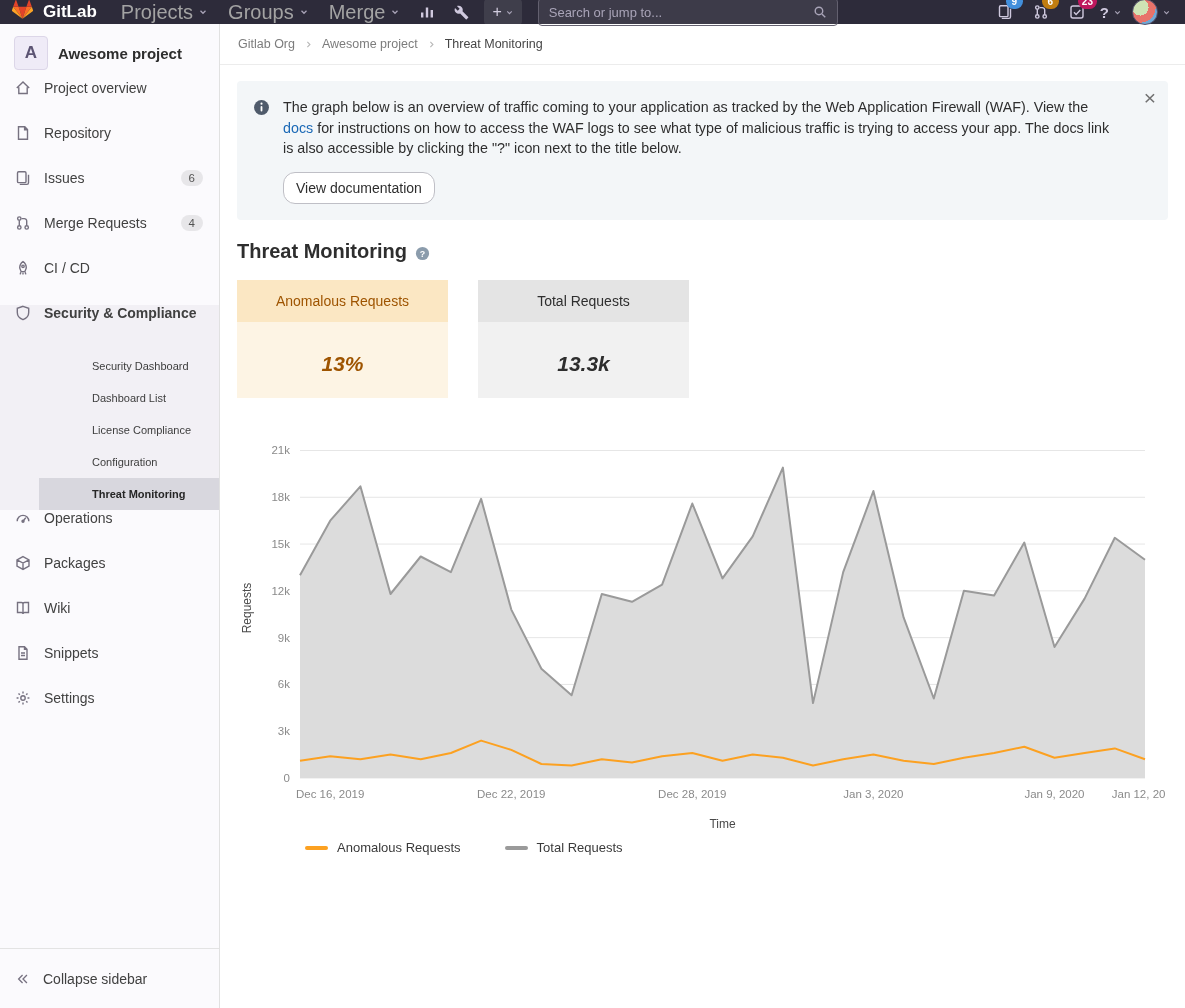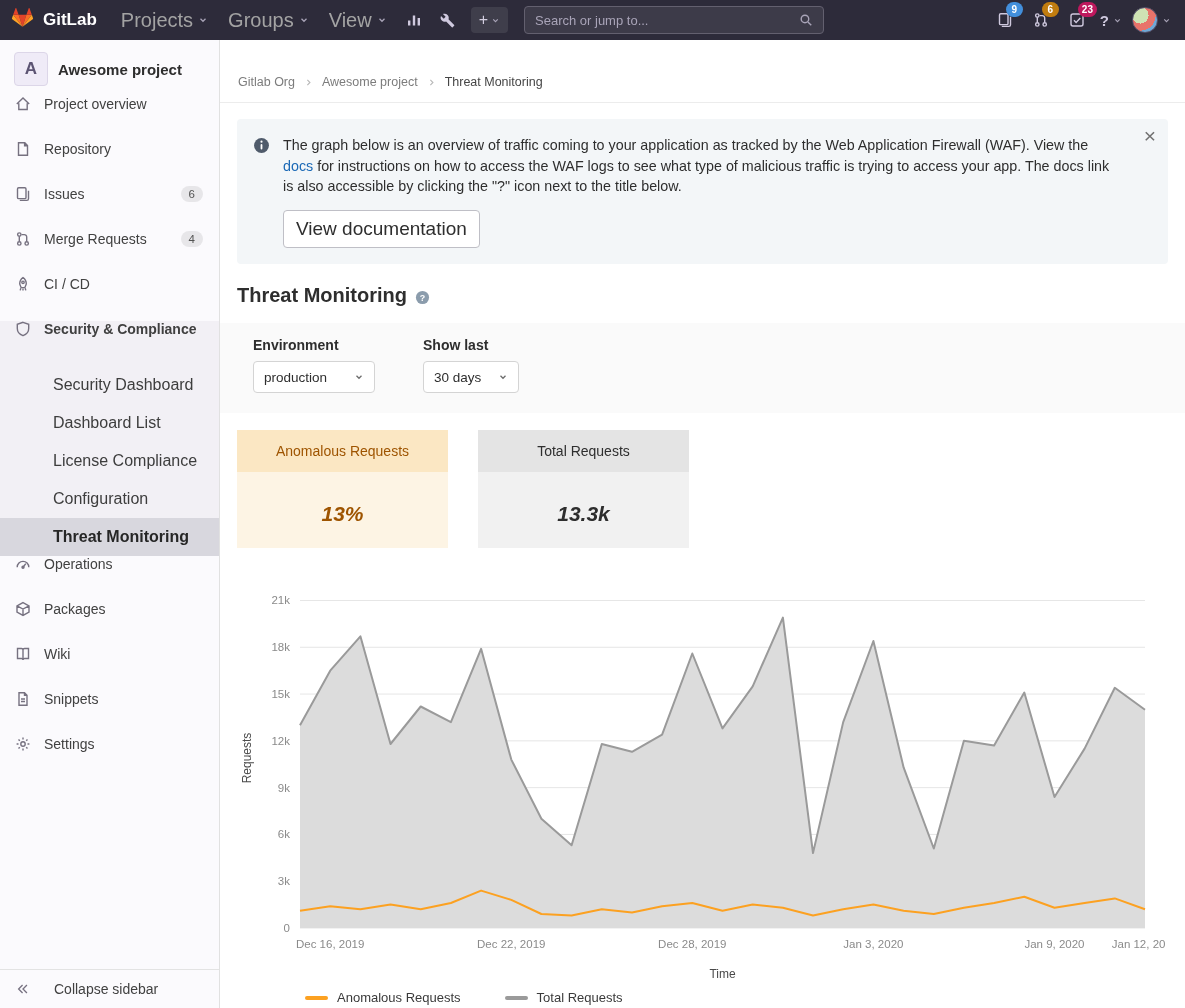--- a/index.html
+++ b/index.html
@@ -1,21 +1,21 @@
 <!DOCTYPE html>
 <html><head>
 <meta charset="utf-8">
 <style>
   * { box-sizing: border-box; margin: 0; padding: 0; }
   html,body { width:1185px; height:1008px; }
   body { font-family:"Liberation Sans", sans-serif; color:#2e2e2e; background:#fff; overflow:hidden; font-size:14px; }
   .app { display:flex; flex-direction:column; height:100%; }
 
   
-  .navbar { height:40px; background:#2d2b3a; display:flex; align-items:center; padding:0 14px 0 10px; flex-shrink:0; }
+  .navbar { height:24px; background:#2d2b3a; display:flex; align-items:center; padding:0 14px 0 10px; flex-shrink:0; }
   .nav-logo { display:flex; align-items:center; gap:8px; margin-right:14px; cursor:pointer; }
   .brand { color:#fff; font-weight:bold; font-size:17px; }
   .nav-link { display:flex; align-items:center; gap:5px; color:#a3a3a3; font-size:20px; padding:0 10px; height:40px; cursor:pointer; }
   .chev { display:flex; color:#a9a4b8; }
   .nav-icon-btn { width:30px; height:26px; border-radius:4px; display:flex; align-items:center; justify-content:center; color:#cfc9de; cursor:pointer; margin:0 2px; }
   .plus-btn { display:flex; align-items:center; gap:3px; background:rgba(255,255,255,.09); border-radius:4px; height:26px; padding:0 8px; color:#d2cddf; cursor:pointer; margin:0 6px; font-size:16px; }
   .search-box { display:flex; align-items:center; height:28px; width:300px; border:1px solid #63606f; background:rgba(255,255,255,.08); border-radius:4px; padding:0 10px; margin:0 10px; }
   .search-box input { flex:1; border:0; outline:0; background:transparent; color:#e3e0ec; font-size:13px; font-family:inherit; }
   .search-box input::placeholder { color:#a9a4b8; }
   .nav-right { display:flex; align-items:center; margin-left:auto; gap:10px; }
@@ -24,47 +24,47 @@
   .badge-blue   { background:#428fdc; }
   .badge-orange { background:#c17d10; }
   .badge-deepblue { background:#be185d; }
   .help-btn { display:flex; align-items:center; gap:4px; color:#cfc9de; cursor:pointer; font-weight:bold; font-size:15px; }
   .avatar-btn { display:flex; align-items:center; gap:4px; cursor:pointer; }
   .avatar { width:26px; height:26px; border-radius:50%; background:radial-gradient(circle at 30% 30%, #cfe3b4 0 35%, #e8736a 35% 65%, #6fa8d6 65% 100%); border:1px solid #55516b; }
 
   
   .body-row { display:flex; flex:1; min-height:0; }
   .sidebar { width:220px; background:#fbfafd; border-right:1px solid #e1e1e1; display:flex; flex-direction:column; flex-shrink:0; }
-  .content { flex:1; min-width:0; overflow:hidden;margin-top:22px; }
+  .content { flex:1; min-width:0; overflow:hidden; }
 
   
   .project-header { display:flex; align-items:center; gap:10px; padding:12px 14px 10px; }
   .project-avatar { width:34px; height:34px; border-radius:4px; background:#efebf7; border:1px solid #dcd6e8; color:#5c5473; font-weight:bold; font-size:17px; display:flex; align-items:center; justify-content:center; flex-shrink:0; }
   .project-name { font-weight:bold; font-size:15px; color:#2e2e2e; }
   .side-item { display:flex; align-items:flex-start; gap:13px; padding:0 16px 0 15px; height:45px; color:#414141; font-size:14px; cursor:pointer; }
   .side-item .s-icon { color:#767180; display:flex; flex-shrink:0; }
   .pill { margin-left:auto; background:rgba(0,0,0,.08); color:#525252; border-radius:10px; font-size:11.5px; padding:2px 8px; }
   .security-section { background:#f2f0f5; }
   .security-section > .side-item { font-weight:600; color:#404040; }
-  .sub-item { display:block; padding:10px 16px 10px 53px; font-size:16px; color:#3d3d3d; cursor:pointer; }
+  .sub-item { display:block; padding:10px 16px 10px 53px; font-size:11px; color:#3d3d3d; cursor:pointer;margin-left:39px; }
   .sub-item.active { background:#d8d7de; font-weight:600; color:#262626; }
-  .collapse-row { margin-top:auto; border-top:1px solid #e3e3e3; height:39px; display:flex; align-items:center; gap:24px; padding:8px 16px; color:#414141; font-size:14px; cursor:pointer; }
+  .collapse-row { margin-top:auto; border-top:1px solid #e3e3e3; height:60px; display:flex; align-items:center; gap:13px; padding:8px 16px; color:#414141; font-size:14px; cursor:pointer; }
   .collapse-row .s-icon { color:#767180; display:flex; }
 
   
   .breadcrumbs { height:41px; display:flex; align-items:center; padding:0 18px; border-bottom:1px solid #ececec; font-size:12.5px; color:#7c7c7c; gap:9px; }
   .crumb-link { color:#7c7c7c; cursor:pointer; }
   .crumb-current { color:#454545; }
   .crumb-sep { color:#b8b8b8; display:flex; }
 
   .alert { position:relative; margin:16px 17px 0; background:#f3f6f8; border-radius:4px; padding:16px 48px 16px 46px; }
   .alert-icon { position:absolute; left:16px; top:18px; display:flex; }
   .alert-text { font-size:14.3px; line-height:1.45; color:#2e2e2e; }
   .alert-link { color:#1b69b6; cursor:pointer; }
-  .alert-btn { margin-top:13px; background:#fff; border:1px solid #bfbfc6; border-radius:4px; padding:7px 12px; font-size:19px; color:#2e2e2e; cursor:pointer; font-family:inherit; }
+  .alert-btn { margin-top:13px; background:#fff; border:1px solid #bfbfc6; border-radius:12px; padding:7px 12px; font-size:14px; color:#2e2e2e; cursor:pointer; font-family:inherit; }
   .alert-close { position:absolute; right:12px; top:6px; font-size:21px; color:#707070; cursor:pointer; background:none; border:none; line-height:1; font-family:inherit; }
 
   .page-title-row { display:flex; align-items:center; gap:8px; margin:20px 17px 16px; }
   .page-title { font-size:20px; font-weight:600; }
   .title-help { display:flex; cursor:pointer; margin-top:3px; }
 
   .filters-band { background:#fafafa; padding:14px 0 20px 33px; display:flex; gap:48px; }
   .filter-label { font-weight:600; font-size:14px; margin-bottom:8px; display:block; }
   .select { height:32px; background:#fff; border:1px solid #d4d4d4; border-radius:4px; display:flex; align-items:center; justify-content:space-between; padding:0 10px; font-size:13.5px; color:#2e2e2e; cursor:pointer; gap:16px; }
   .select .chev { color:#6b6b6b; }
@@ -115,21 +115,21 @@
     </div>
     <div class="nav-link">
       <span>Groups</span>
       <span class="chev">
           <svg width="10" height="10" viewBox="0 0 16 16" fill="none" stroke="currentColor" stroke-width="2">
             <path d="M4 6l4 4 4-4"></path>
           </svg>
         </span>
     </div>
     <div class="nav-link">
-      <span>View</span>
+      <span>Merge</span>
       <span class="chev">
           <svg width="10" height="10" viewBox="0 0 16 16" fill="none" stroke="currentColor" stroke-width="2">
             <path d="M4 6l4 4 4-4"></path>
           </svg>
         </span>
     </div>
 
     <div class="nav-icon-btn">
       <svg width="16" height="16" viewBox="0 0 16 16" fill="currentColor">
           <rect x="2" y="8.5" width="2.4" height="5"></rect>
@@ -365,44 +365,20 @@
       <div class="page-title-row">
         <h1 class="page-title">Threat Monitoring</h1>
         <span class="title-help">
           <svg width="15" height="15" viewBox="0 0 16 16">
               <circle cx="8" cy="8" r="7" fill="#8b9cac"></circle>
               <text x="8" y="11.4" font-size="9.5" font-weight="bold" fill="#fff" text-anchor="middle" font-family="Liberation Sans, sans-serif">?</text>
             </svg>
         </span>
       </div>
 
-      <div class="filters-band">
-        <div>
-          <span class="filter-label">Environment</span>
-          <div class="select sel-env">
-            <span>production</span>
-            <span class="chev">
-                <svg width="10" height="10" viewBox="0 0 16 16" fill="none" stroke="currentColor" stroke-width="2">
-                  <path d="M4 6l4 4 4-4"></path>
-                </svg>
-              </span>
-          </div>
-        </div>
-        <div>
-          <span class="filter-label">Show last</span>
-          <div class="select sel-days">
-            <span>30 days</span>
-            <span class="chev">
-                <svg width="10" height="10" viewBox="0 0 16 16" fill="none" stroke="currentColor" stroke-width="2">
-                  <path d="M4 6l4 4 4-4"></path>
-                </svg>
-              </span>
-          </div>
-        </div>
-      </div>
 
       <div class="stats-row">
         <div class="stat-card card-anomalous">
           <div class="stat-head">Anomalous Requests</div>
           <div class="stat-body">13%</div>
         </div>
         <div class="stat-card card-total">
           <div class="stat-head">Total Requests</div>
           <div class="stat-body">13.3k</div>
         </div>

